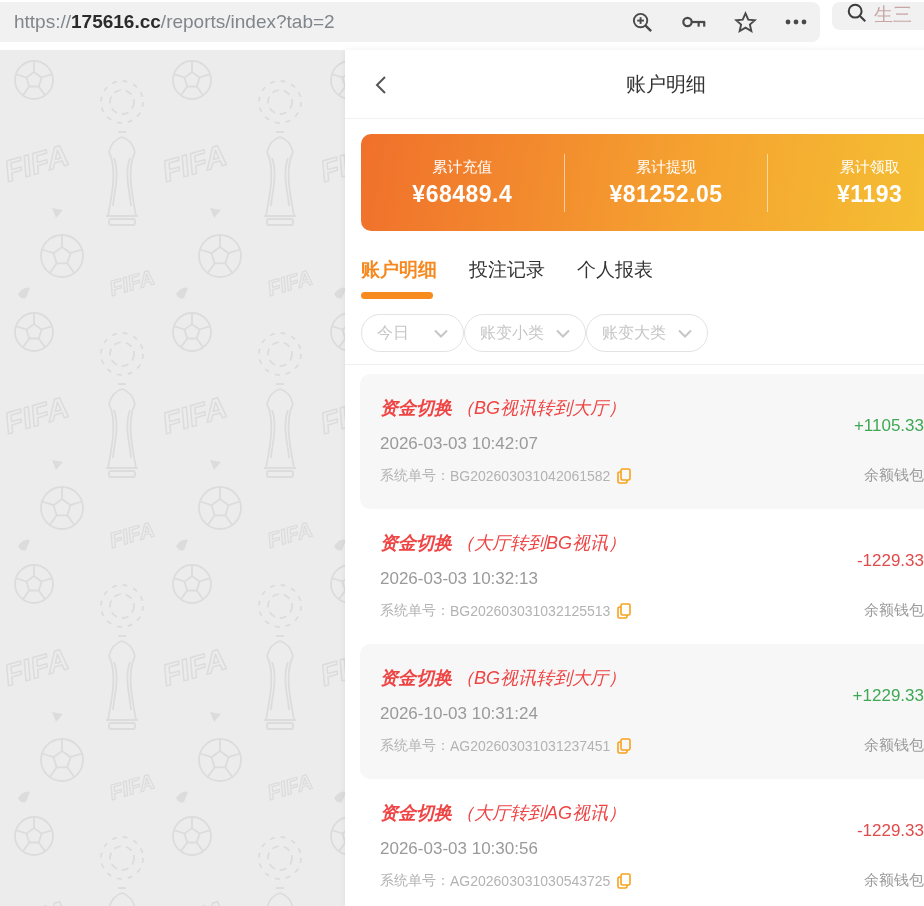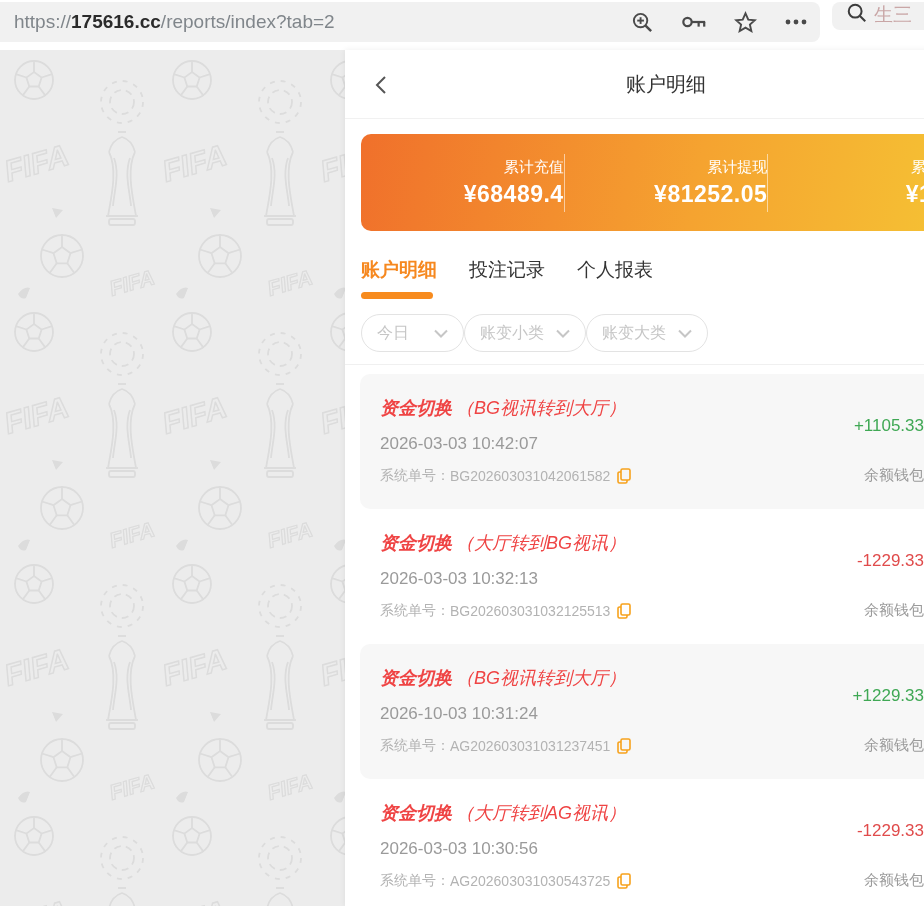--- a/index.html
+++ b/index.html
@@ -25,21 +25,21 @@
   .panel { position:absolute; top:50px; left:345px; width:642px; height:856px;
     background:#fff; box-shadow:0 0 6px rgba(0,0,0,.07); overflow:hidden; }
 
   .panel-header { height:69px; border-bottom:1px solid #f1f1f1; position:relative; }
   .back-btn { position:absolute; left:26px; top:24px; width:22px; height:22px; cursor:pointer; }
   .page-title { text-align:center; line-height:69px; font-size:20px; color:#333; font-weight:500; }
 
   .summary-card { margin:15px 16px 0; height:97px; border-radius:10px;
     background:linear-gradient(100deg,#f0702b 0%,#f5a330 55%,#f5c434 100%);
     display:flex; align-items:stretch; }
-  .sum-col { flex:1; display:flex; flex-direction:column; align-items:flex-end; justify-content:center; }
+  .sum-col { flex:1; display:flex; flex-direction:column; align-items:center; justify-content:center; }
   .sum-label { color:#fff; font-size:15px; }
   .sum-value { color:#fff; font-size:23px; font-weight:700; margin-top:4px; letter-spacing:.5px; }
   .sum-div { width:1px; background:rgba(255,255,255,.55); height:58px; align-self:center; }
 
   .tabs { display:flex; gap:32px; margin:26px 16px 0; }
   .tab { font-size:19px; color:#333; cursor:pointer; }
   .tab.active { color:#f6881f; font-weight:700; }
   .tab-underline { width:72px; height:7px; border-radius:4px; background:#f78b1e; margin:9px 0 0 16px; }
 
   .filters { display:flex; gap:0; margin:15px 16px 0; padding-bottom:12px; }

